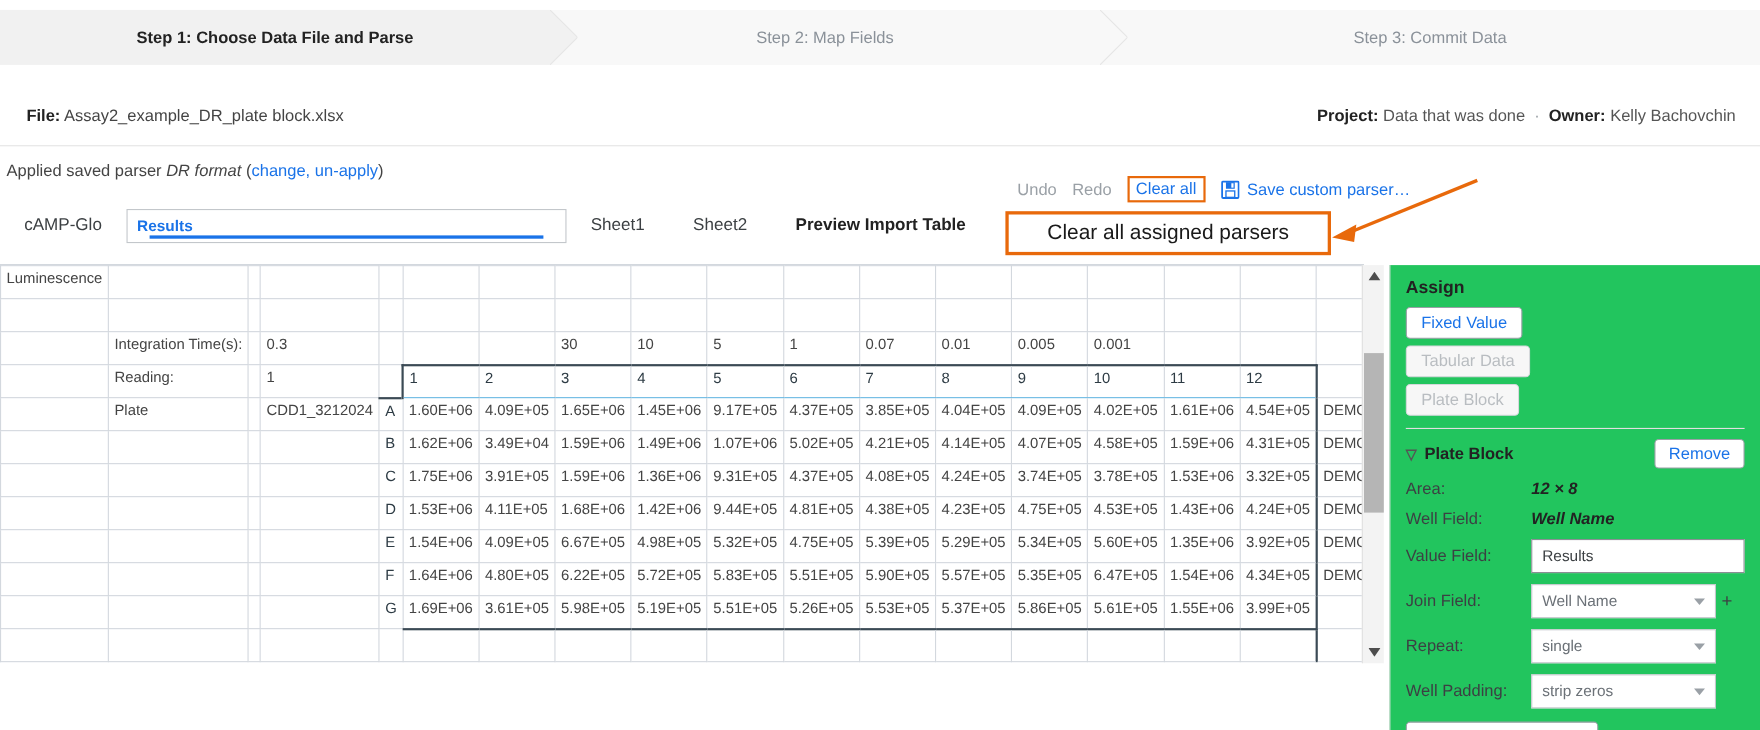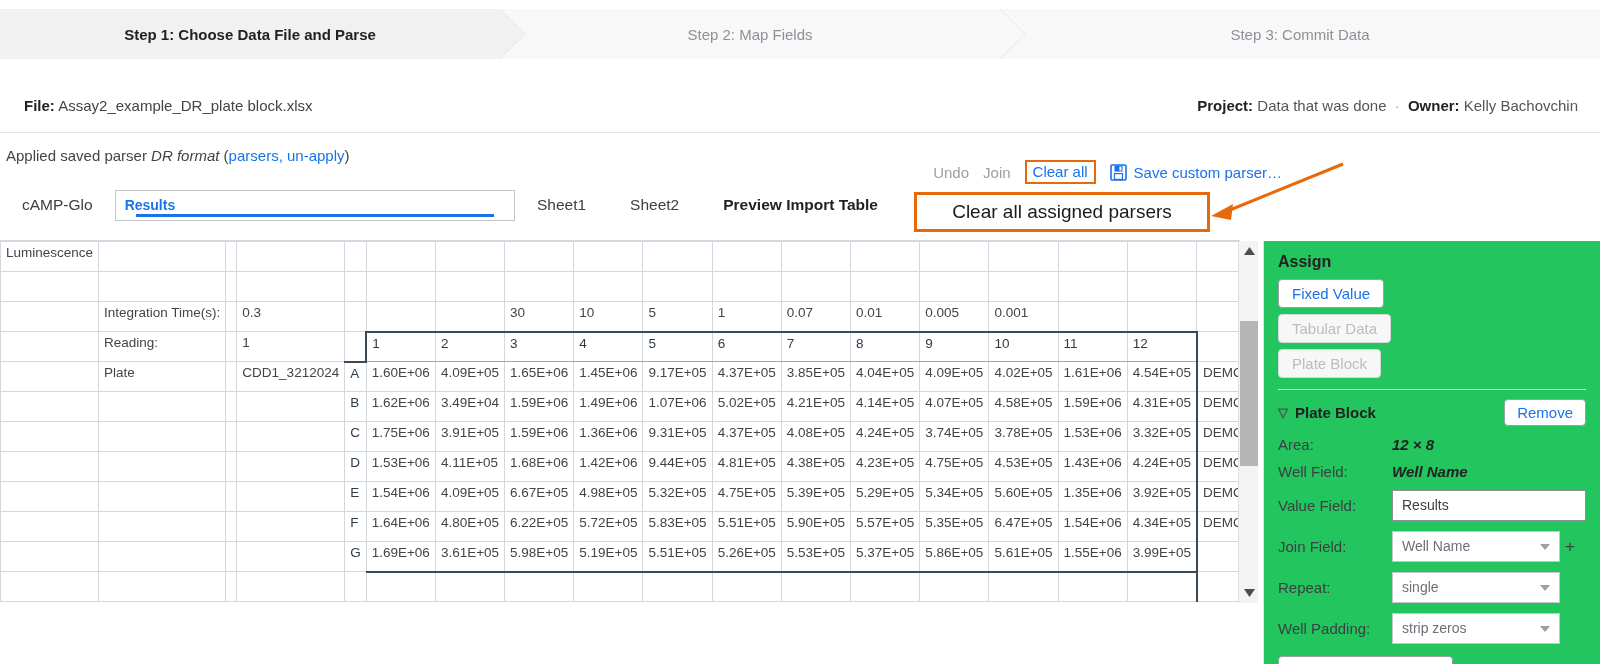--- a/index.html
+++ b/index.html
@@ -314,26 +314,26 @@
       <span>Data that was done</span>
       <span class="dot-sep">·</span>
       <b>Owner:</b>
       <span>Kelly Bachovchin</span>
     </div>
   </div>
 
   <div class="parserline">
     <span>Applied saved parser</span>
     <i>DR format</i>
-    <span>(</span><a class="lnk">parsers,</a> <a class="lnk">un-apply</a><span>)</span>
+    <span>(</span><a class="lnk">change,</a> <a class="lnk">un-apply</a><span>)</span>
   </div>
 
   <div class="toolbar">
     <span class="tb-disabled">Undo</span>
-    <span class="tb-disabled">Join</span>
+    <span class="tb-disabled">Redo</span>
     <span class="tb-clear">Clear all</span>
     <span class="tb-save">
       <span class="save-ico">
         <svg width="17" height="17" viewBox="0 0 17 17">
           <rect x="1" y="1" width="15" height="15" rx="1" fill="#ffffff" stroke="#1a73e8" stroke-width="1.6"></rect>
           <rect x="4.5" y="1.6" width="8" height="6" fill="#1a73e8"></rect>
           <rect x="4.5" y="9.6" width="8" height="5.8" fill="none" stroke="#1a73e8" stroke-width="1.2"></rect>
           <rect x="9.4" y="2.6" width="2" height="4" fill="#ffffff"></rect>
         </svg>
       </span>

